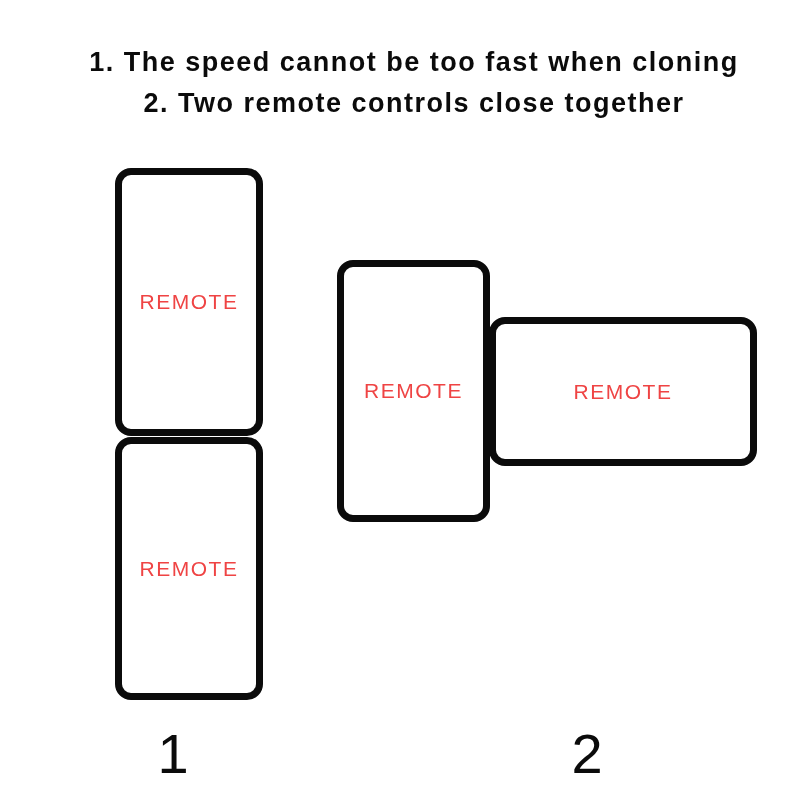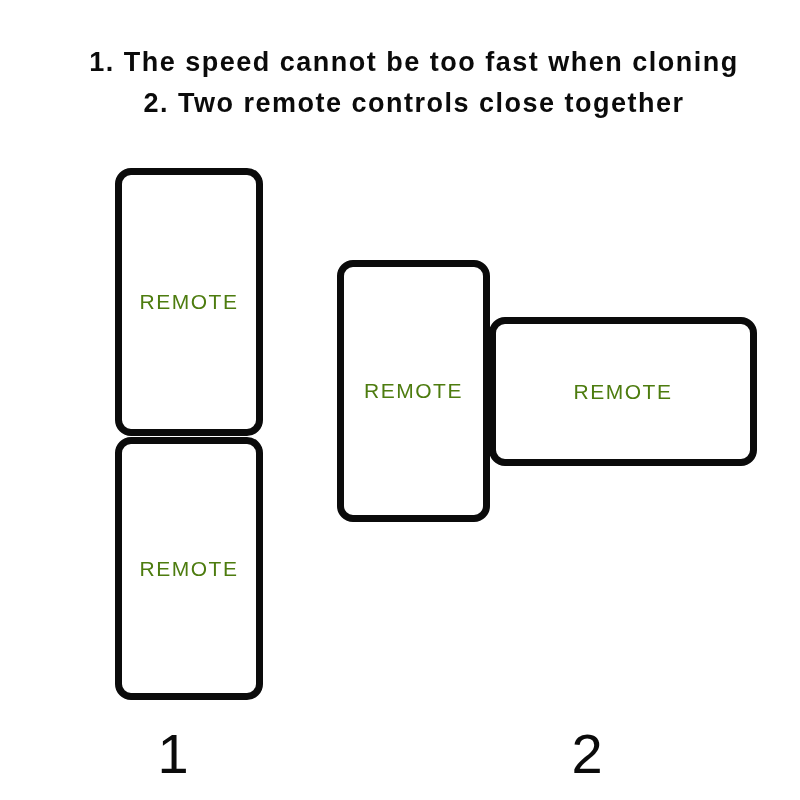--- a/index.html
+++ b/index.html
@@ -35,21 +35,21 @@
     border: 7px solid #0b0b0b;
     border-radius: 16px;
     background: #ffffff;
     display: flex;
     align-items: center;
     justify-content: center;
   }
   .remote-text {
     font-size: 21px;
     letter-spacing: 1.5px;
-    color: #4d7c0f;
+    color: #ef4444;
     white-space: nowrap;
   }
   
   .card-1a { left: 115px; top: 168px; width: 148px; height: 268px; }
   .card-1b { left: 115px; top: 437px; width: 148px; height: 263px; }
   
   .card-2a { left: 337px; top: 260px; width: 153px; height: 262px; }
   .card-2b { left: 489px; top: 317px; width: 268px; height: 149px; }
   .fig-label {
     position: absolute;

